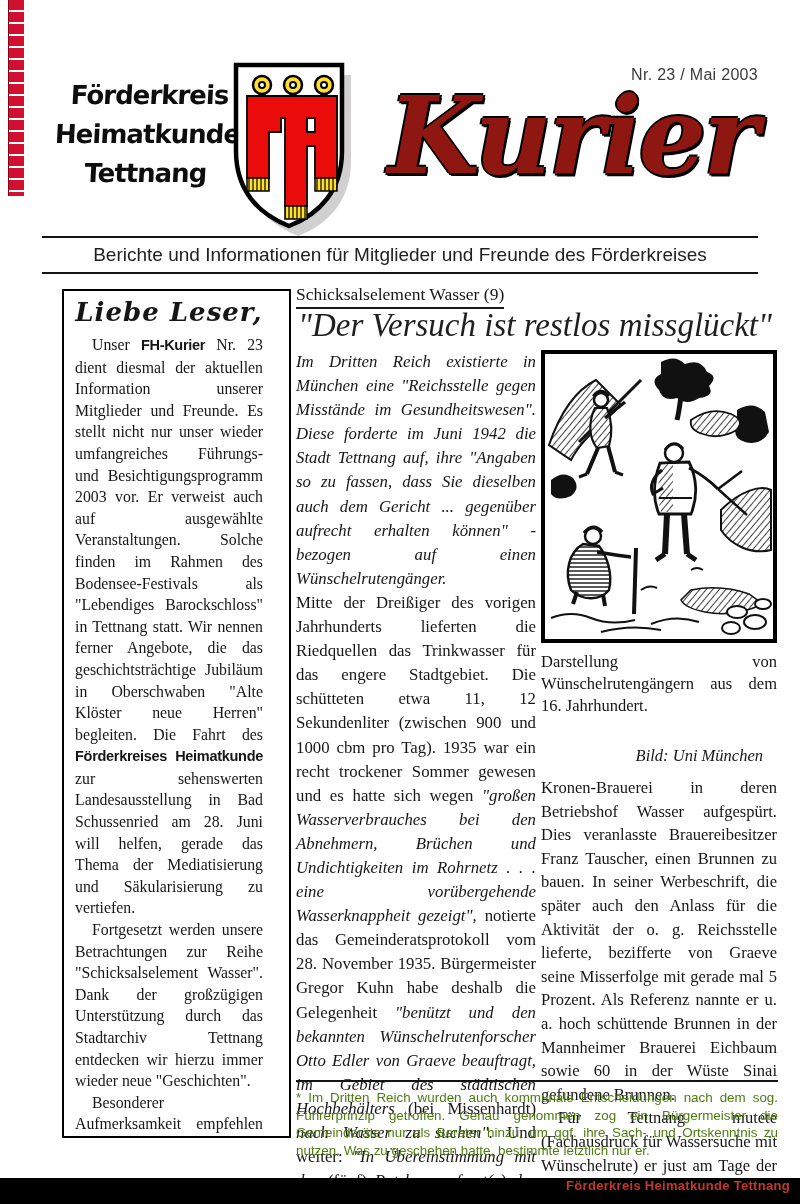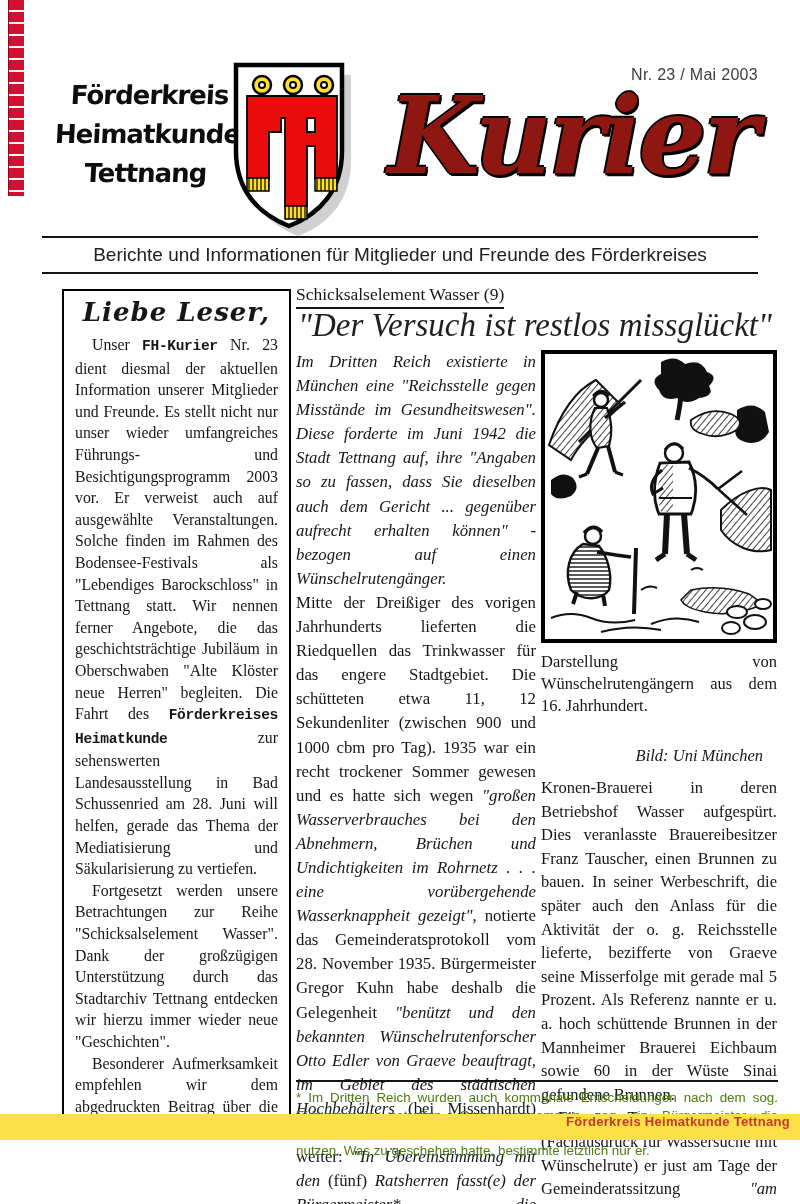--- a/index.html
+++ b/index.html
@@ -22,45 +22,45 @@
       font-family:"DejaVu Serif",serif;font-style:italic;font-weight:700;font-size:106px;line-height:160px;
       color:var(--masthead-red,#8e1712);letter-spacing:-3px;
       text-shadow:-2px 0 0 #000,2px 0 0 #000,0 -2px 0 #000,0 2px 0 #000,2px 3px 0 #000;}
   .rule{position:absolute;left:42px;width:716px;height:2px;background:#141414;}
   .rule-top{top:236px;} .rule-bottom{top:272px;}
   .subtitle{position:absolute;left:42px;top:239px;width:716px;height:28px;line-height:32px;text-align:center;
       font-family:"Liberation Sans",sans-serif;font-size:19px;color:#202020;}
 
   
   .editorial-box{position:absolute;left:62px;top:289px;width:229px;height:849px;border:2px solid #000;
-      box-sizing:border-box;padding:4px 11px 0 11px;overflow:hidden;}
+      box-sizing:border-box;padding:4px 26px 0 11px;overflow:hidden;}
   .salutation{font-family:"DejaVu Serif",serif;font-style:italic;font-weight:700;font-size:26px;
       text-align:center;letter-spacing:1px;margin:2px 0 7px 0;}
   .editorial-box .body p{margin:0;font-size:15.8px;line-height:21.6px;text-align:justify;hyphens:auto;}
 
   
   .kicker{position:absolute;left:296px;top:284px;font-size:17.5px;border-bottom:2px solid #1a1a1a;padding-bottom:2px;}
   .headline{position:absolute;left:290px;top:303px;width:490px;text-align:center;
       font-style:italic;font-size:33px;line-height:44px;color:#1f1f1f;}
   .col{position:absolute;top:350px;font-size:16.8px;line-height:24.1px;text-align:justify;hyphens:auto;}
   .col p{margin:0;}
   .col1{left:296px;width:240px;}
   .col2{left:541px;width:236px;font-size:16.5px;line-height:23.6px;}
   .indent{text-indent:17px;}
   .it{font-style:italic;}
-  .decor{font-family:Liberation Mono, monospace;font-weight:700;font-size:.92em;letter-spacing:-.3px;}
+  .decor{font-family:Liberation Sans, sans-serif;font-weight:700;font-size:.92em;letter-spacing:-.3px;}
   .woodcut{display:block;width:236px;height:293px;}
   .caption{margin-top:8px;text-align:justify;line-height:22px;}
   .credit{font-style:italic;text-align:right;padding-right:14px;line-height:22px;margin-bottom:9px;margin-top:28px;}
 
   .footnote{position:absolute;left:296px;top:1080px;width:482px;border-top:2px solid #141414;padding-top:7px;
       font-family:"Liberation Sans",sans-serif;font-size:13.4px;line-height:17.6px;text-align:justify;color:#4d7c0f;}
 
   
-  .footer-bar{position:absolute;left:0;top:1114px;width:800px;height:26px;background:#fde047;}
+  .footer-bar{position:absolute;left:0;top:1178px;width:800px;height:26px;background:#000000;}
   .footer-label{position:absolute;right:10px;top:0;line-height:26px;
       font:700 13px "Liberation Sans",sans-serif;color:var(--footer-red,#c03a2b);letter-spacing:.3px;}
 </style>
 </head>
 <body>
 
 <div class="page" data-interactable="false">
 
   <div class="scan-strip" data-interactable="false"></div>
 

